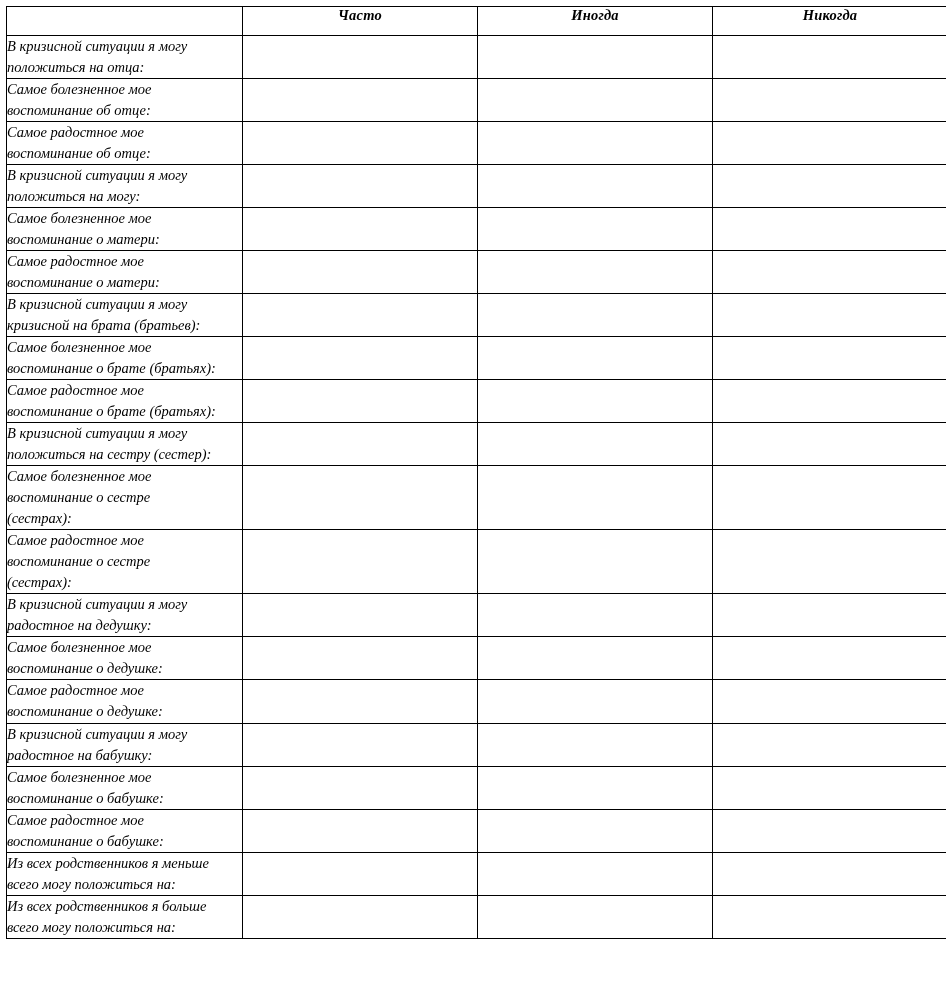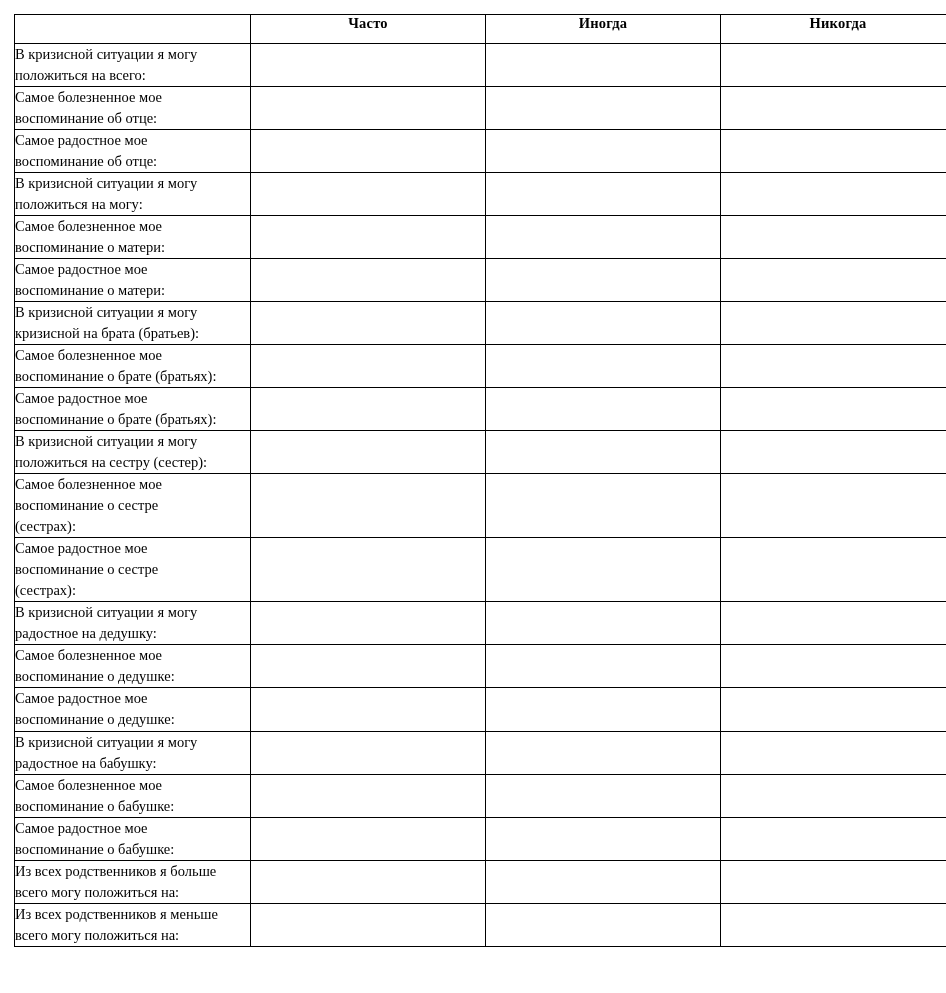--- a/index.html
+++ b/index.html
@@ -8,21 +8,22 @@
     background: #ffffff;
   }
   body {
     font-family: "Liberation Serif", "DejaVu Serif", serif;
     color: #000000;
     width: 946px;
   }
   .sheet {
     width: 763px;
     box-sizing: border-box;
-    padding: 12px;
+    padding: 4px;
+    font-style: italic;
   }
   table.questionnaire {
     border-collapse: collapse;
     width: 942px;
     margin: 2px 0 0 2px;
     table-layout: fixed;
   }
   table.questionnaire td,
   table.questionnaire th {
     border: 1px solid #000000;
@@ -70,21 +71,21 @@
         <th class="blank-head"></th>
         <th>Часто</th>
         <th>Иногда</th>
         <th>Никогда</th>
       </tr>
     </thead>
     <tbody id="tbody">
         <tr>
           <td class="prompt">
             <span class="prompt-line">В кризисной ситуации я могу</span>
-            <span class="prompt-line">положиться на всего:</span>
+            <span class="prompt-line">положиться на отца:</span>
           </td>
           <td class="answer"></td>
           <td class="answer"></td>
           <td class="answer"></td>
         </tr>
         <tr>
           <td class="prompt">
             <span class="prompt-line">Самое болезненное мое</span>
             <span class="prompt-line">воспоминание об отце:</span>
           </td>
@@ -233,30 +234,30 @@
           <td class="prompt">
             <span class="prompt-line">Самое радостное мое</span>
             <span class="prompt-line">воспоминание о бабушке:</span>
           </td>
           <td class="answer"></td>
           <td class="answer"></td>
           <td class="answer"></td>
         </tr>
         <tr>
           <td class="prompt">
+            <span class="prompt-line">Из всех родственников я меньше</span>
+            <span class="prompt-line">всего могу положиться на:</span>
+          </td>
+          <td class="answer"></td>
+          <td class="answer"></td>
+          <td class="answer"></td>
+        </tr>
+        <tr>
+          <td class="prompt">
             <span class="prompt-line">Из всех родственников я больше</span>
-            <span class="prompt-line">всего могу положиться на:</span>
-          </td>
-          <td class="answer"></td>
-          <td class="answer"></td>
-          <td class="answer"></td>
-        </tr>
-        <tr>
-          <td class="prompt">
-            <span class="prompt-line">Из всех родственников я меньше</span>
             <span class="prompt-line">всего могу положиться на:</span>
           </td>
           <td class="answer"></td>
           <td class="answer"></td>
           <td class="answer"></td>
         </tr>
       </tbody>
   </table>
 </div>
 

